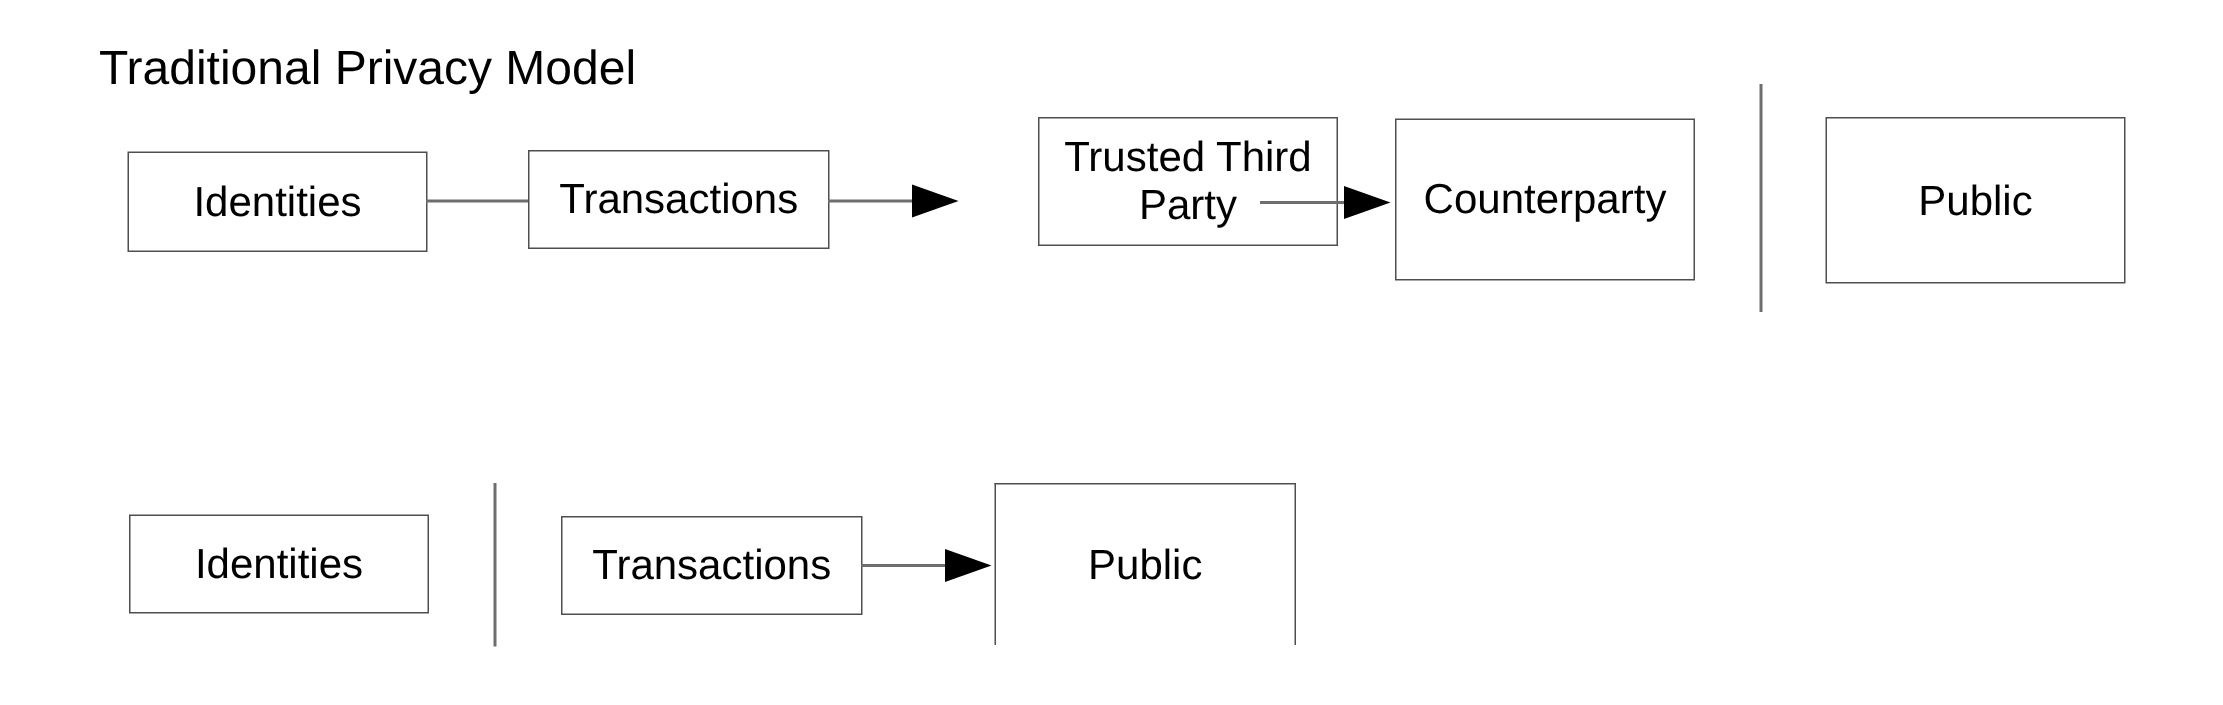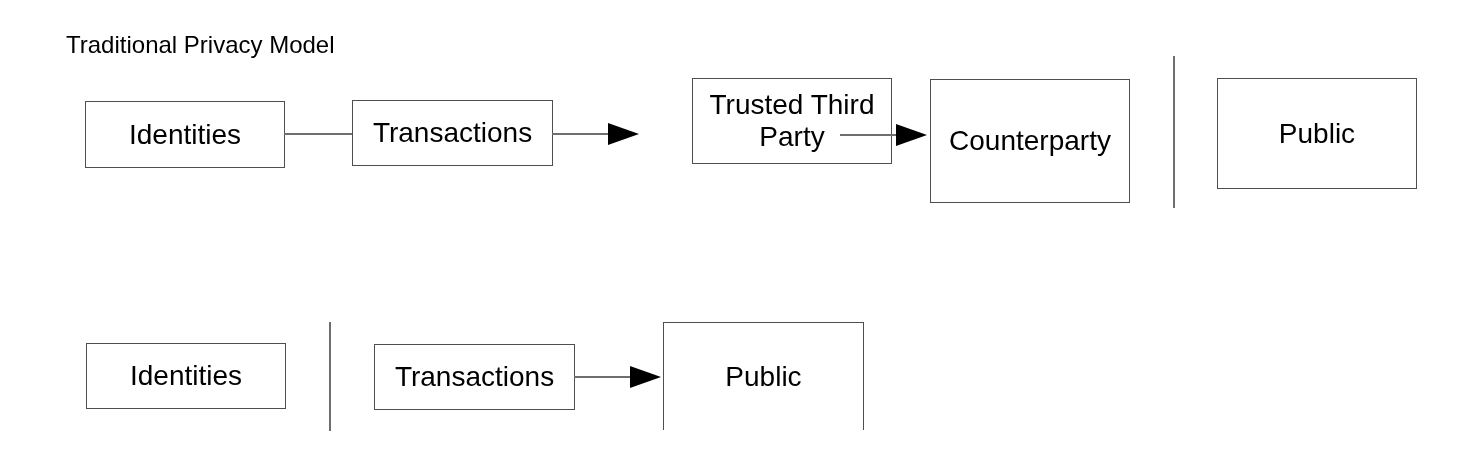--- a/index.html
+++ b/index.html
@@ -15,21 +15,21 @@
     position: relative;
     width: 1482px;
     height: 470px;
     background: var(--background);
     font-family: "Liberation Sans", "DejaVu Sans", sans-serif;
     color: var(--text);
     overflow: hidden;
   }
   .title {
     position: absolute;
-    font-size: 24px;
+    font-size: 32px;
     line-height: 30px;
     white-space: nowrap;
     color: var(--text);
   }
   .node {
     position: absolute;
     border: 1.5px solid var(--box-border);
     background: var(--background);
     display: flex;
     align-items: center;
@@ -63,21 +63,21 @@
   
   #t-title        { left: 66px;  top: 30px; }
   #t-identities   { left: 85px;  top: 101px; width: 200px; height: 67px; }
   #t-line-1       { left: 284px; top: 133px; width: 69px; }
   #t-transactions { left: 352px; top: 100px; width: 201px; height: 66px; }
   #t-line-2       { left: 552px; top: 133px; width: 58px; }
   #t-arrow-1      { left: 608px; top: 123px; }
   #t-ttp          { left: 664px; top: 78px;  width: 200px; height: 86px; margin-left: 28px; }
   #t-line-3       { left: 840px; top: 134px; width: 58px; }
   #t-arrow-2      { left: 896px; top: 124px; }
-  #t-counterparty { left: 930px; top: 79px;  width: 200px; height: 124px; }
+  #t-counterparty { left: 930px; top: 79px;  width: 200px; height: 108px; }
   #t-divider      { left: 1173px; top: 56px; height: 152px; }
   #t-public       { left: 1217px; top: 78px; width: 200px; height: 111px; }
 
   
   #n-title        { left: 65px;  top: 272px; }
   #n-identities   { left: 86px;  top: 343px; width: 200px; height: 66px; }
   #n-divider      { left: 329px; top: 322px; height: 109px; }
   #n-transactions { left: 374px; top: 344px; width: 201px; height: 66px; }
   #n-line-1       { left: 574px; top: 376px; width: 58px; }
   #n-arrow-1      { left: 630px; top: 366px; }

